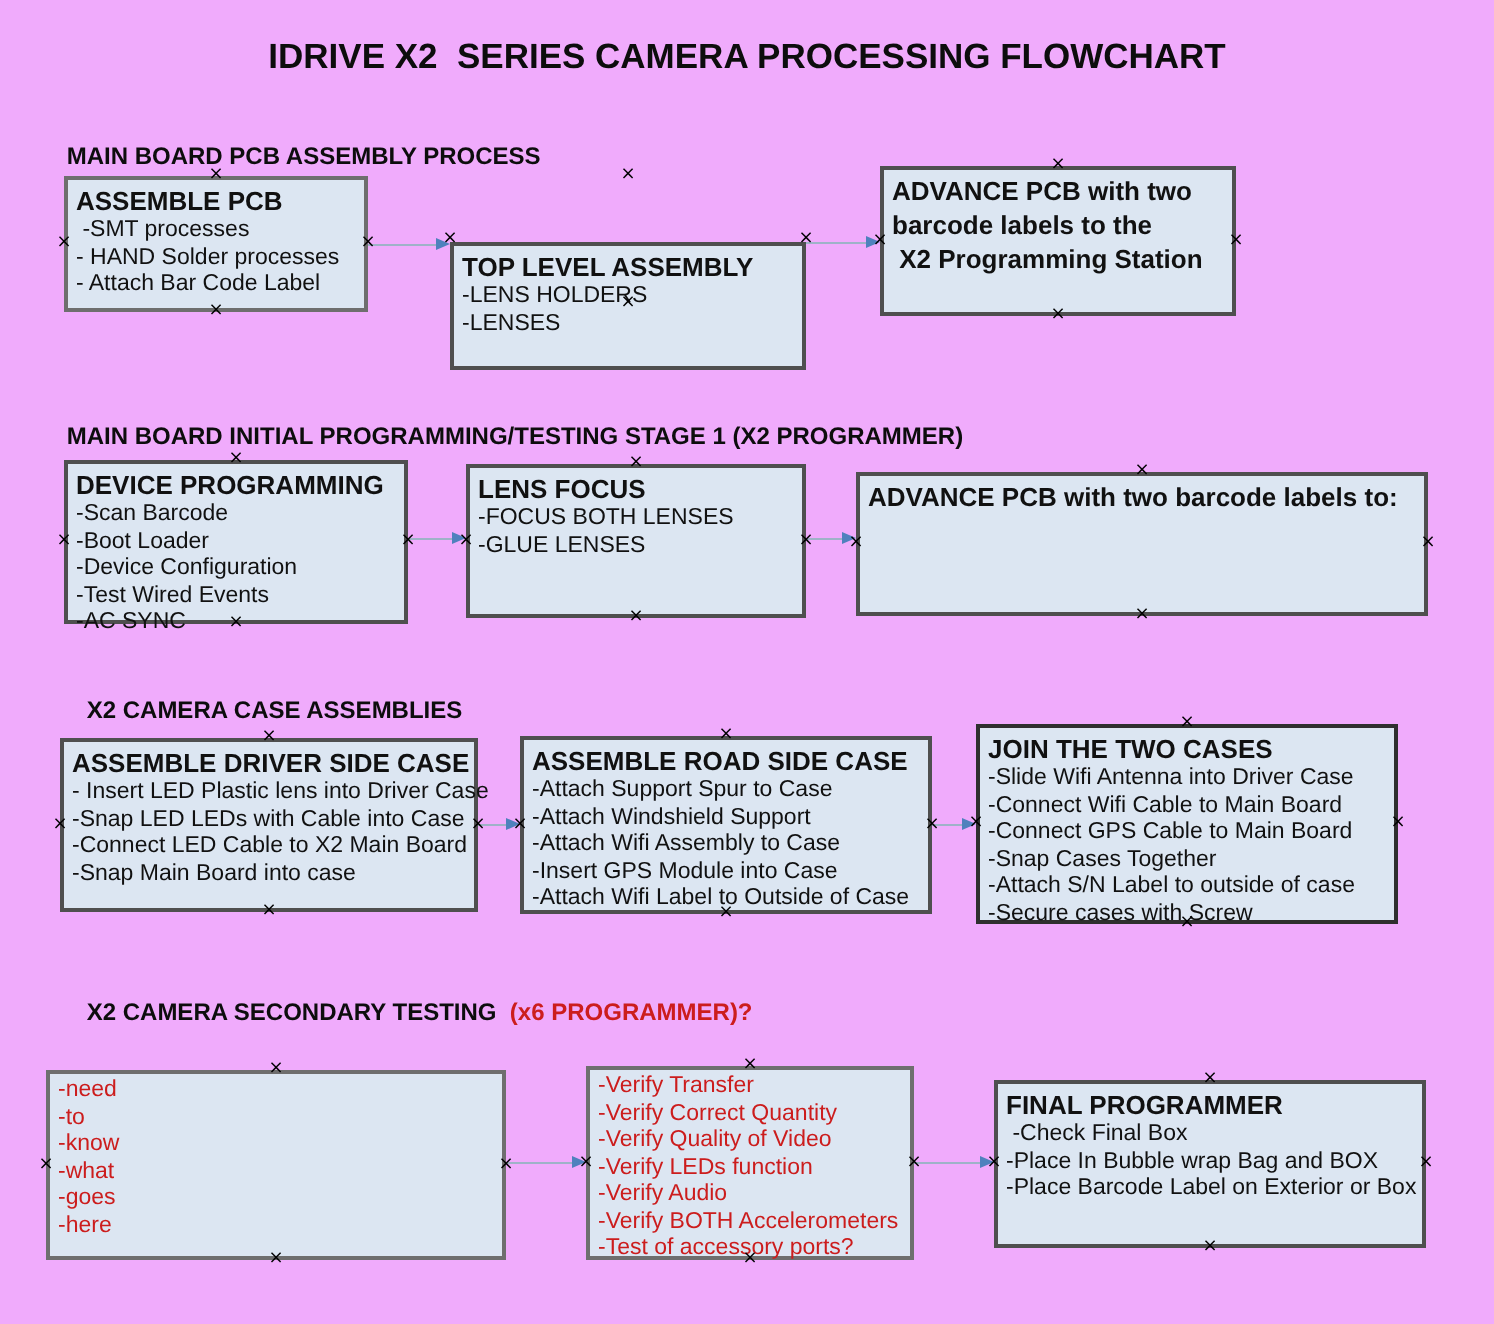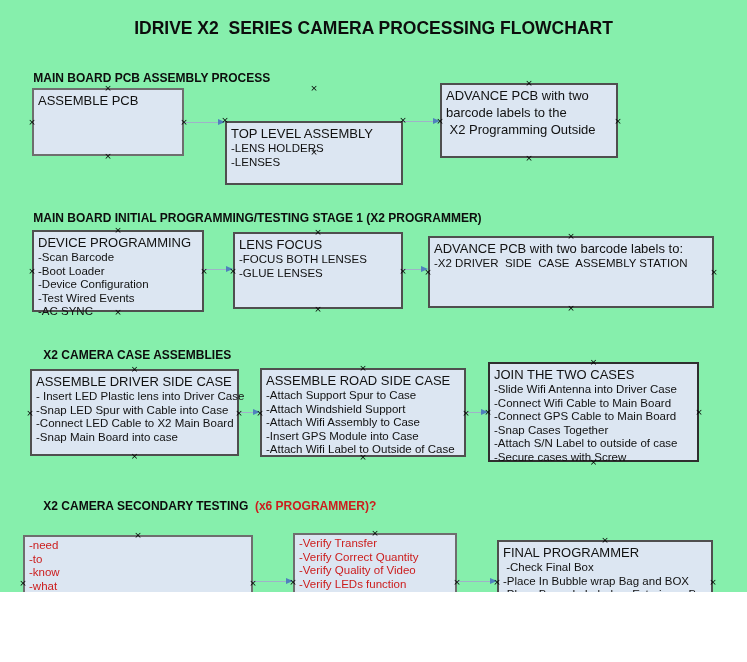--- a/index.html
+++ b/index.html
@@ -5,37 +5,37 @@
   :root{
     --box-fill:#dce6f2;
     --box-border:#4f4f4f;
     --arrow-line:#9fb2c8;
     --arrow-head:#4f81bd;
     --red:#cc1d1d;
     --ink:#111111;
   }
   html,body{margin:0;padding:0;background:#ffffff;}
   #canvas{
-    position:relative;width:747px;height:592px;background:#86efac;overflow:hidden;
+    position:relative;width:747px;height:662px;background:#f0abfc;overflow:hidden;
     font-family:"Liberation Sans","DejaVu Sans",sans-serif;color:var(--ink);
   }
   .chart-title{
     position:absolute;top:18px;left:0;width:747px;text-align:center;
     font-size:17.5px;font-weight:bold;white-space:pre;color:#0d0d0d;
   }
   .section-heading{
     position:absolute;font-size:12px;font-weight:bold;white-space:pre;color:#0d0d0d;
   }
   .section-heading .red-part{color:var(--red);}
   .box{
     position:absolute;background:var(--box-fill);border:2px solid var(--box-border);
     box-sizing:border-box;padding:2px 4px;overflow:visible;
   }
   .box-title{
-    font-size:13px;font-weight:normal;line-height:17px;white-space:pre;
+    font-size:13px;font-weight:bold;line-height:17px;white-space:pre;
   }
   .box-lines{
     font-size:11.5px;line-height:13.5px;white-space:pre;
   }
   .box.red .box-title,.box.red .box-lines{color:var(--red);}
   .arrow{position:absolute;height:7px;}
   .arrow .line{position:absolute;left:0;right:5px;top:3px;height:1px;background:var(--arrow-line);}
   .arrow .head{
     position:absolute;right:0;top:0;width:0;height:0;
     border:3.5px solid transparent;border-right:none;border-left:7px solid var(--arrow-head);
@@ -50,30 +50,33 @@
 
 <div id="canvas">
 
   <div class="chart-title">IDRIVE X2  SERIES CAMERA PROCESSING FLOWCHART</div>
 
   <div class="section-heading" style="left:20px;top:57px;">
     <span>MAIN BOARD PCB ASSEMBLY PROCESS</span>
   </div>
   <div class="box" style="left:32px;top:88px;width:152px;height:68px;border-color:#6e6e6e;">
     <div class="box-title">ASSEMBLE PCB</div>
+    <div class="box-lines"> -SMT processes
+- HAND Solder processes
+- Attach Bar Code Label</div>
   </div>
   <div class="box" style="left:225px;top:88px;width:178px;height:64px;margin-top:33px;">
     <div class="box-title">TOP LEVEL ASSEMBLY</div>
     <div class="box-lines">-LENS HOLDERS
 -LENSES</div>
   </div>
   <div class="box" style="left:440px;top:83px;width:178px;height:75px;">
     <div class="box-title">ADVANCE PCB with two
 barcode labels to the
- X2 Programming Outside</div>
+ X2 Programming Station</div>
   </div>
   <div class="arrow" style="left:184px;top:119px;width:41px;">
     <span class="line"></span>
     <span class="head"></span>
   </div>
   <div class="arrow" style="left:403px;top:118px;width:37px;">
     <span class="line"></span>
     <span class="head"></span>
   </div>
 
@@ -88,38 +91,37 @@
 -Test Wired Events
 -AC SYNC</div>
   </div>
   <div class="box" style="left:233px;top:232px;width:170px;height:77px;">
     <div class="box-title">LENS FOCUS</div>
     <div class="box-lines">-FOCUS BOTH LENSES
 -GLUE LENSES</div>
   </div>
   <div class="box" style="left:428px;top:236px;width:286px;height:72px;">
     <div class="box-title">ADVANCE PCB with two barcode labels to:</div>
-    <div class="box-lines">-X2 DRIVER  SIDE  CASE  ASSEMBLY STATION</div>
   </div>
   <div class="arrow" style="left:204px;top:266px;width:29px;">
     <span class="line"></span>
     <span class="head"></span>
   </div>
   <div class="arrow" style="left:403px;top:266px;width:25px;">
     <span class="line"></span>
     <span class="head"></span>
   </div>
 
   <div class="section-heading" style="left:30px;top:334px;">
     <span>X2 CAMERA CASE ASSEMBLIES</span>
   </div>
   <div class="box" style="left:30px;top:369px;width:209px;height:87px;">
     <div class="box-title">ASSEMBLE DRIVER SIDE CASE</div>
     <div class="box-lines">- Insert LED Plastic lens into Driver Case
--Snap LED Spur with Cable into Case
+-Snap LED LEDs with Cable into Case
 -Connect LED Cable to X2 Main Board
 -Snap Main Board into case</div>
   </div>
   <div class="box" style="left:488px;top:362px;width:211px;height:100px;border-color:#2f2f2f;">
     <div class="box-title">JOIN THE TWO CASES</div>
     <div class="box-lines">-Slide Wifi Antenna into Driver Case
 -Connect Wifi Cable to Main Board
 -Connect GPS Cable to Main Board
 -Snap Cases Together
 -Attach S/N Label to outside of case

